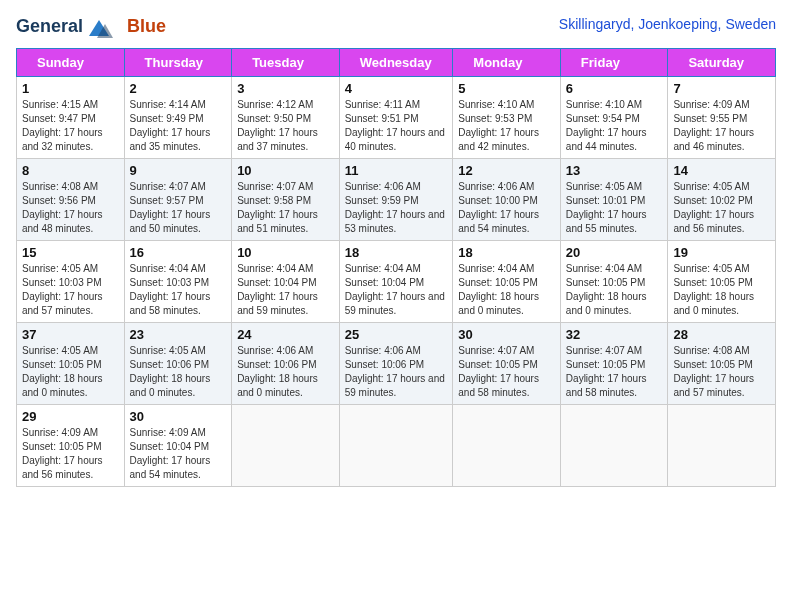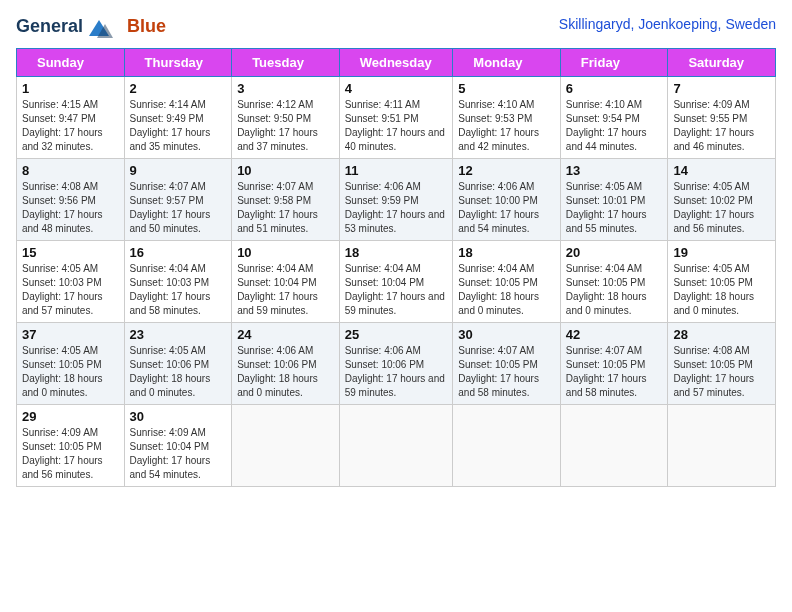--- a/index.html
+++ b/index.html
@@ -336,21 +336,21 @@
       </td>
         <td>
         <span class="day-number">30</span>
         <div class="day-info">
           Sunrise: 4:07 AM<br>
           Sunset: 10:05 PM<br>
           Daylight: 17 hours and 58 minutes.
         </div>
       </td>
         <td>
-        <span class="day-number">42</span>
+        <span class="day-number">32</span>
         <div class="day-info">
           Sunrise: 4:07 AM<br>
           Sunset: 10:05 PM<br>
           Daylight: 17 hours and 58 minutes.
         </div>
       </td>
         <td>
         <span class="day-number">28</span>
         <div class="day-info">
           Sunrise: 4:08 AM<br>

